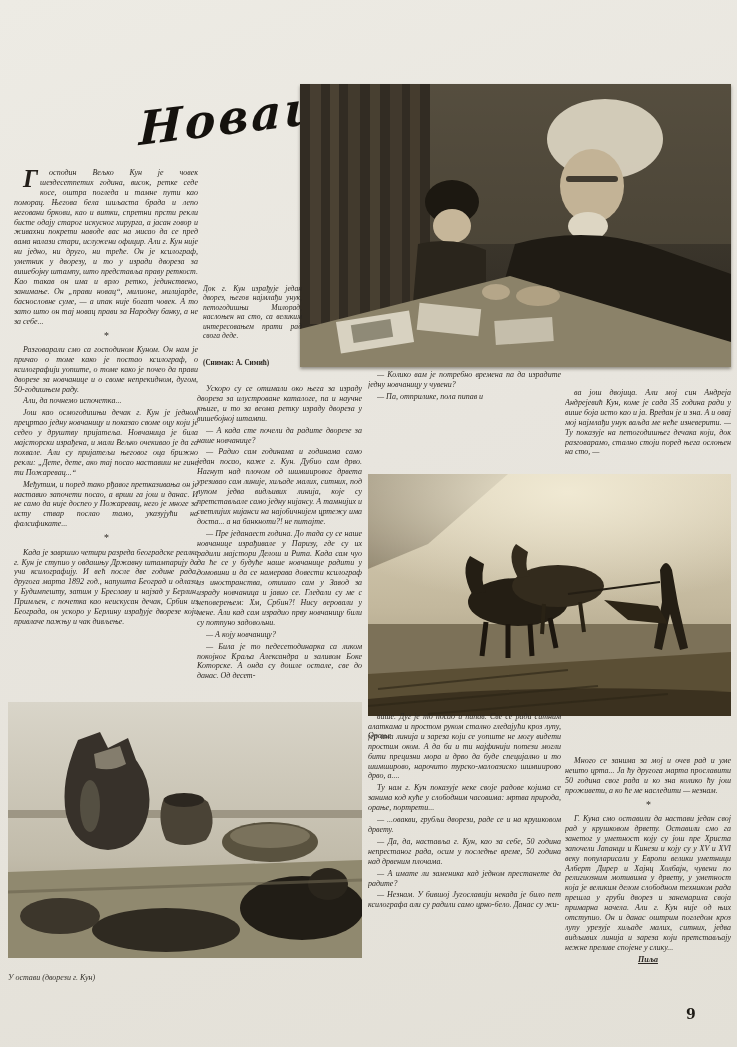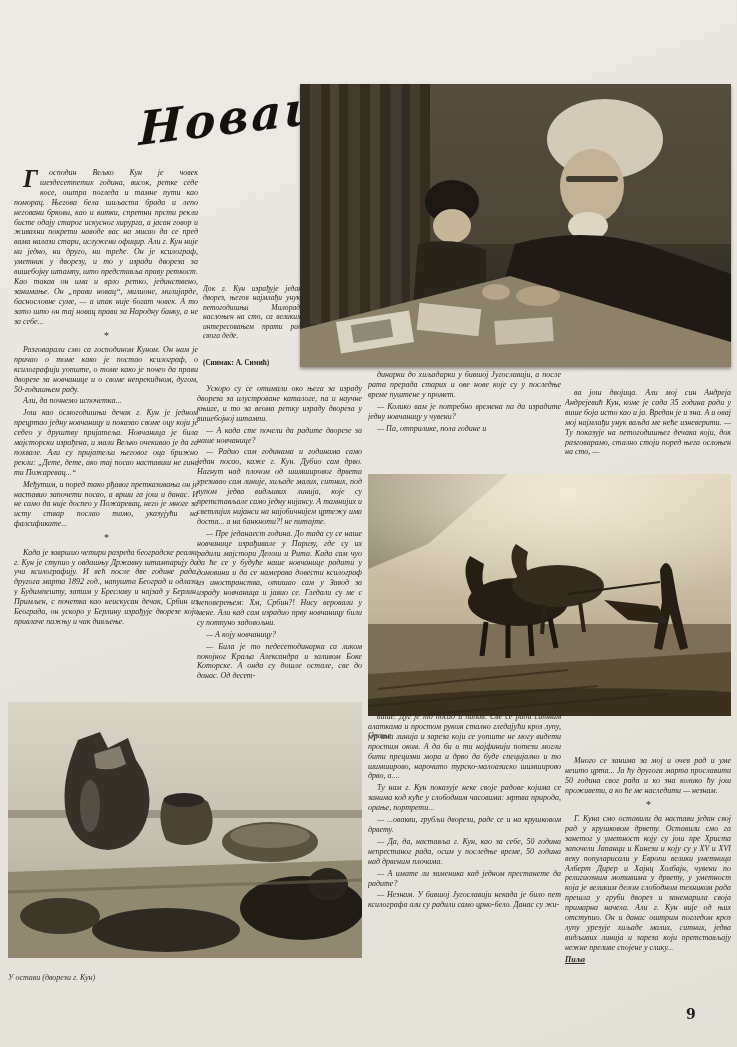--- a/index.html
+++ b/index.html
@@ -25,21 +25,21 @@
     font-style:italic;font-size:7.6px;line-height:1.25;text-align:justify;overflow:hidden;
   }
   .photo-caption .credit{font-style:normal;font-weight:bold;font-size:7.2px;display:block;margin-top:18px;}
   figure{margin:0;padding:0;position:absolute;}
   figcaption{font-style:italic;font-size:8px;margin-top:15px;color:#33302a;}
   .fig-photo{left:300px;top:84px;width:431px;height:283px;background:#332f27;box-shadow:0 2px 3px rgba(40,35,25,.45);}
   .fig-plow{left:368px;top:474px;width:363px;}
   .fig-plow .art{width:363px;height:242px;}
   .fig-still{left:8px;top:702px;width:354px;}
   .fig-still .art{width:354px;height:256px;}
-  .signature{display:block;text-align:left;font-style:italic;font-weight:bold;text-indent:0;text-decoration:underline;}
+  .signature{display:block;text-align:center;font-style:italic;font-weight:bold;text-indent:0;text-decoration:underline;}
   .page-number{
     position:absolute;left:686px;top:1006px;font-size:14px;font-weight:bold;
     font-family:"DejaVu Serif",serif;color:#1d1a15;
   }
   svg{display:block;}
 </style>
 </head>
 <body>
 
 <div class="page">
@@ -107,23 +107,22 @@
   <div class="col" style="left:197px;top:384px;width:165px;height:320px;">
       <p>Ускоро су се отимали око њега за израду двореза за илустроване каталоге, па и научне књиге, и то за веома ретку израду двореза у вишебојној штампи.</p>
       <p>— А када сте почели да радите дворезе за наше новчанице?</p>
       <p>— Радио сам годинама и годинама само један посао, каже г. Кун. Дубио сам дрво. Нагнут над плочом од шимшировог дрвета урезивао сам линије, хиљаде малих, ситних, под лупом једва видљивих линија, које су претстављале само једну нијансу. А тамнијих и светлијих нијанси на најобичнијем цртежу има доста... а на банкноти?! не питајте.</p>
       <p>— Пре једанаест година. До тада су се наше новчанице израђивале у Паризу, где су их радили мајстори Делош и Рита. Када сам чуо да ће се у будуће наше новчанице радити у домовини и да се намерава довести ксилограф из иностранства, отишао сам у Завод за израду новчаница и јавио се. Гледали су ме с неповерењем: Хм, Србин?! Нису веровали у мене. Али кад сам израдио прву новчаницу били су потпуно задовољни.</p>
       <p>— А коју новчаницу?</p>
       <p>— Била је то педесетодинарка са ликом покојног Краља Александра и заливом Боке Которске. А онда су дошле остале, све до данас. Од десет-</p>
     </div>
 
   <div class="col" style="left:368px;top:370px;width:193px;height:98px;">
-      <p>динарки до хиљадарки у бившој Југославији, а после рата прерада старих и ове нове које су у последње време пуштене у промет.</p>
       <p>— Колико вам је потребно времена па да израдите једну новчаницу у чувени?</p>
-      <p>— Па, отприлике, пола године и</p>
+      <p>— Па, отприлике, пола пипав и</p>
     </div>
 
   <div class="col" style="left:565px;top:388px;width:166px;height:102px;">
       <p>ва још двојица. Али мој син Андреја Андрејевић Кун, коме је сада 35 година ради у више боја исто као и ја. Вредан је и зна. А и овај мој најмлађи унук ваљда ме неће изневерити. — Ту показује на петогодишњег дечака који, док разговарамо, стално стоји поред њега ослоњен на сто, —</p>
     </div>
 
   <figure class="fig-plow">
     <svg class="art" width="363" height="242" viewBox="0 0 363 242">
       <defs>
         <linearGradient id="plbg" x1="0" y1="0" x2="0" y2="1">

